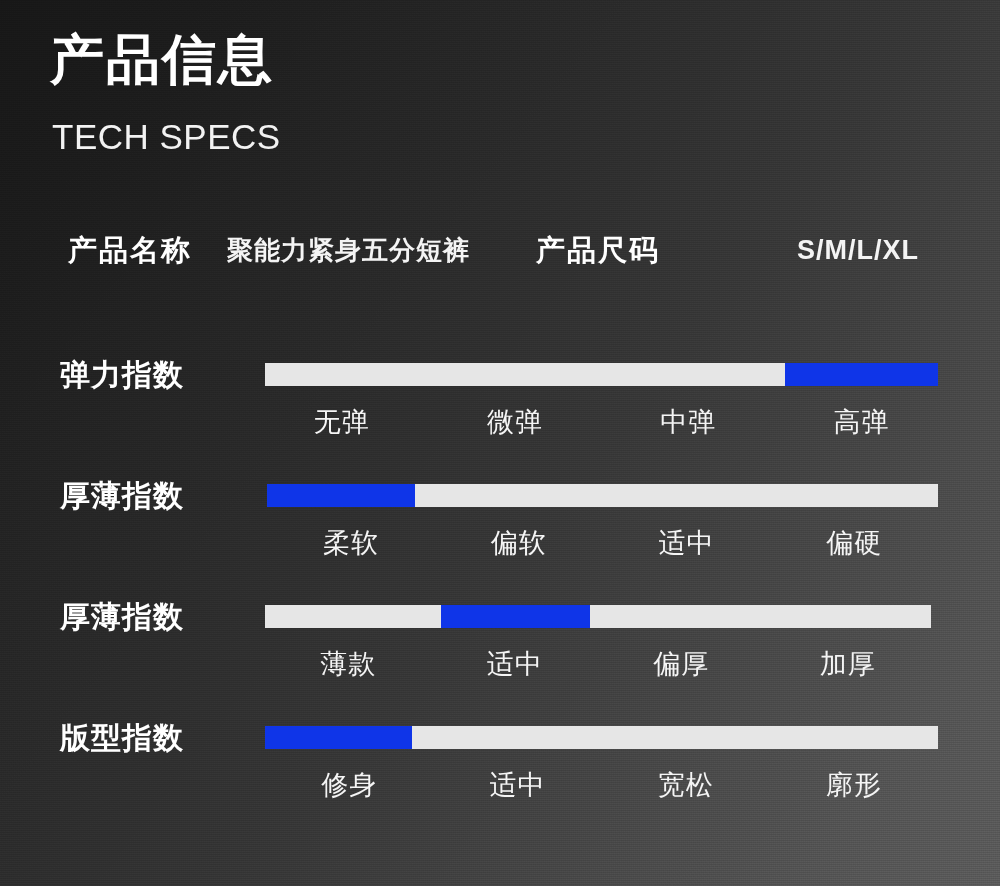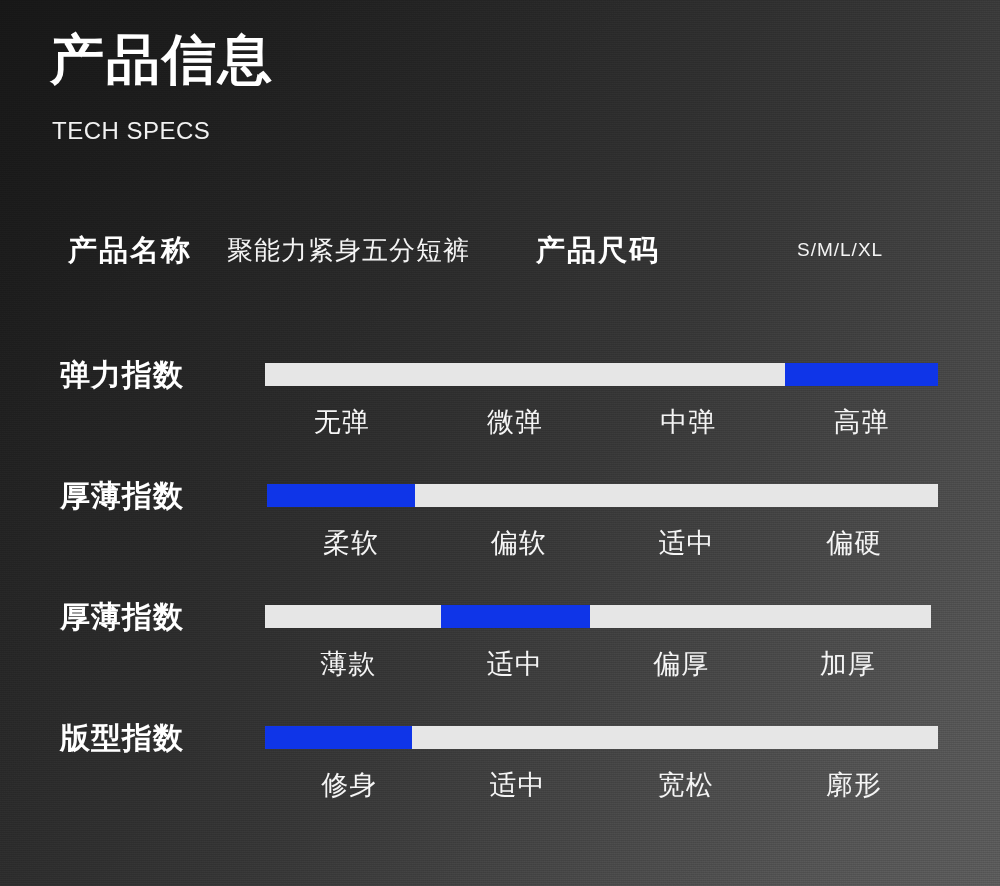--- a/index.html
+++ b/index.html
@@ -62,21 +62,21 @@
     font-weight: bold;
     letter-spacing: 2px;
     line-height: 1.16;
     color: #ffffff;
     white-space: nowrap;
   }
   .hdr-sub {
     position: absolute;
     left: 52px;
     top: 118px;
-    font-size: 24px;
+    font-size: 35px;
     font-weight: normal;
     letter-spacing: 0.5px;
     line-height: 1.1;
     color: #f2f2f2;
     white-space: nowrap;
   }
 
   
   .info-row {
     position: absolute;
@@ -92,28 +92,28 @@
     line-height: 44px;
   }
   .lbl-strong {
     font-size: 29px;
     font-weight: bold;
     letter-spacing: 2px;
     color: #ffffff;
   }
   .val-normal {
     font-size: 26px;
-    font-weight: normal;
+    font-weight: bold;
     letter-spacing: 1px;
     color: #f4f4f4;
   }
   .c-name-label { left: 16px; }
   .c-name-value { left: 175px; }
   .c-size-label { left: 484px; }
-  .c-size-value { left: 745px; font-size: 19px; }
+  .c-size-value { left: 745px; font-size: 27px; }
 
   
   .spec-row {
     position: absolute;
     left: 0;
     width: 1000px;
     height: 106px;
     margin-left: 8px;
   }
   .spec-row .row-label {

